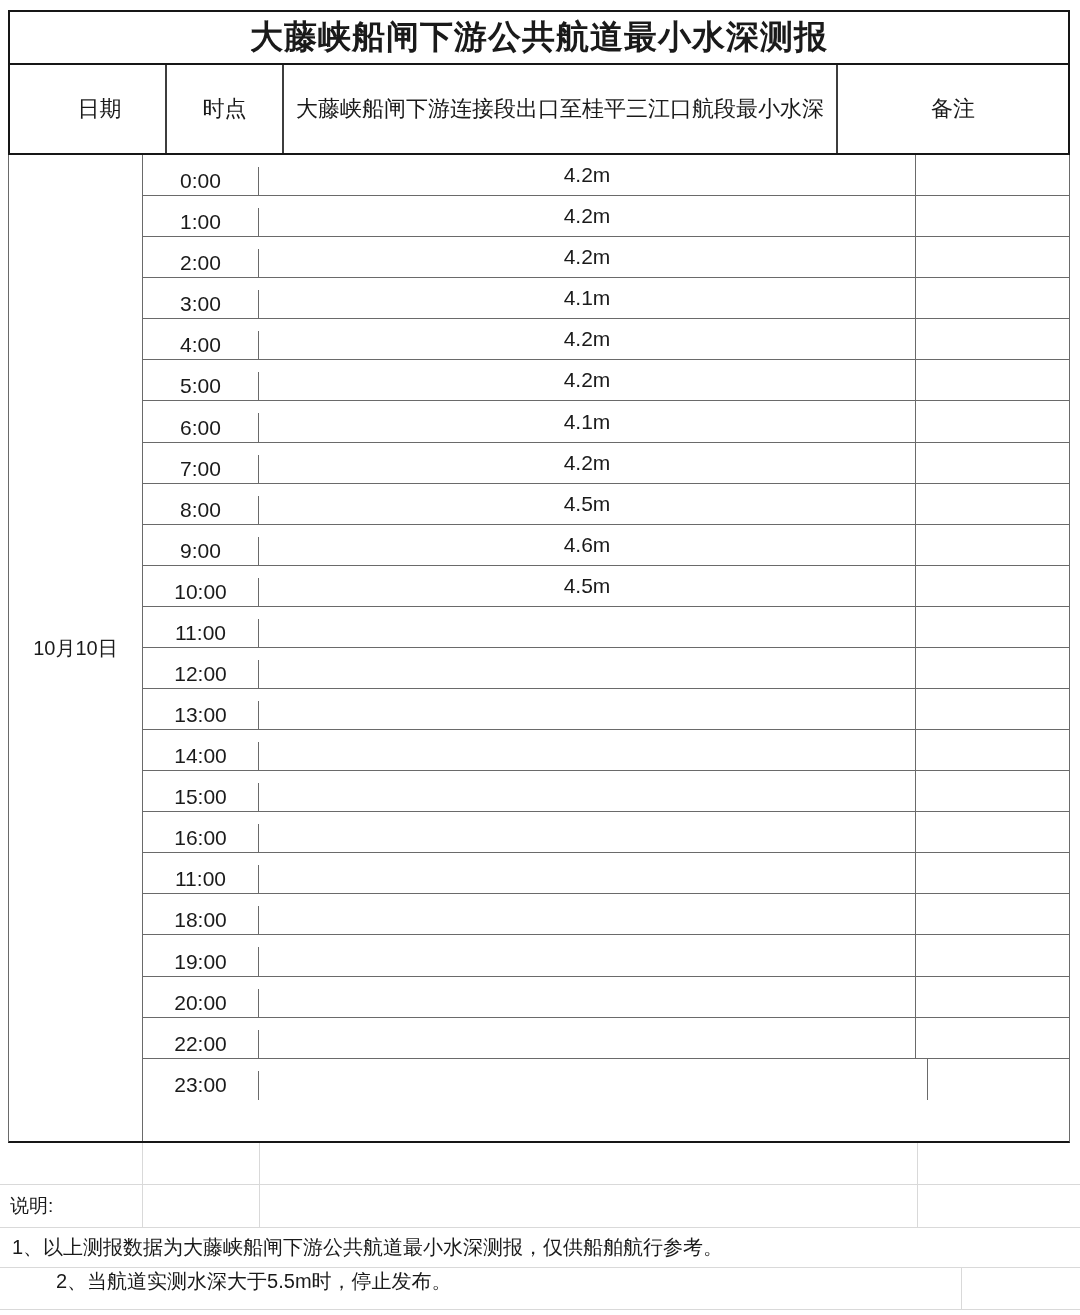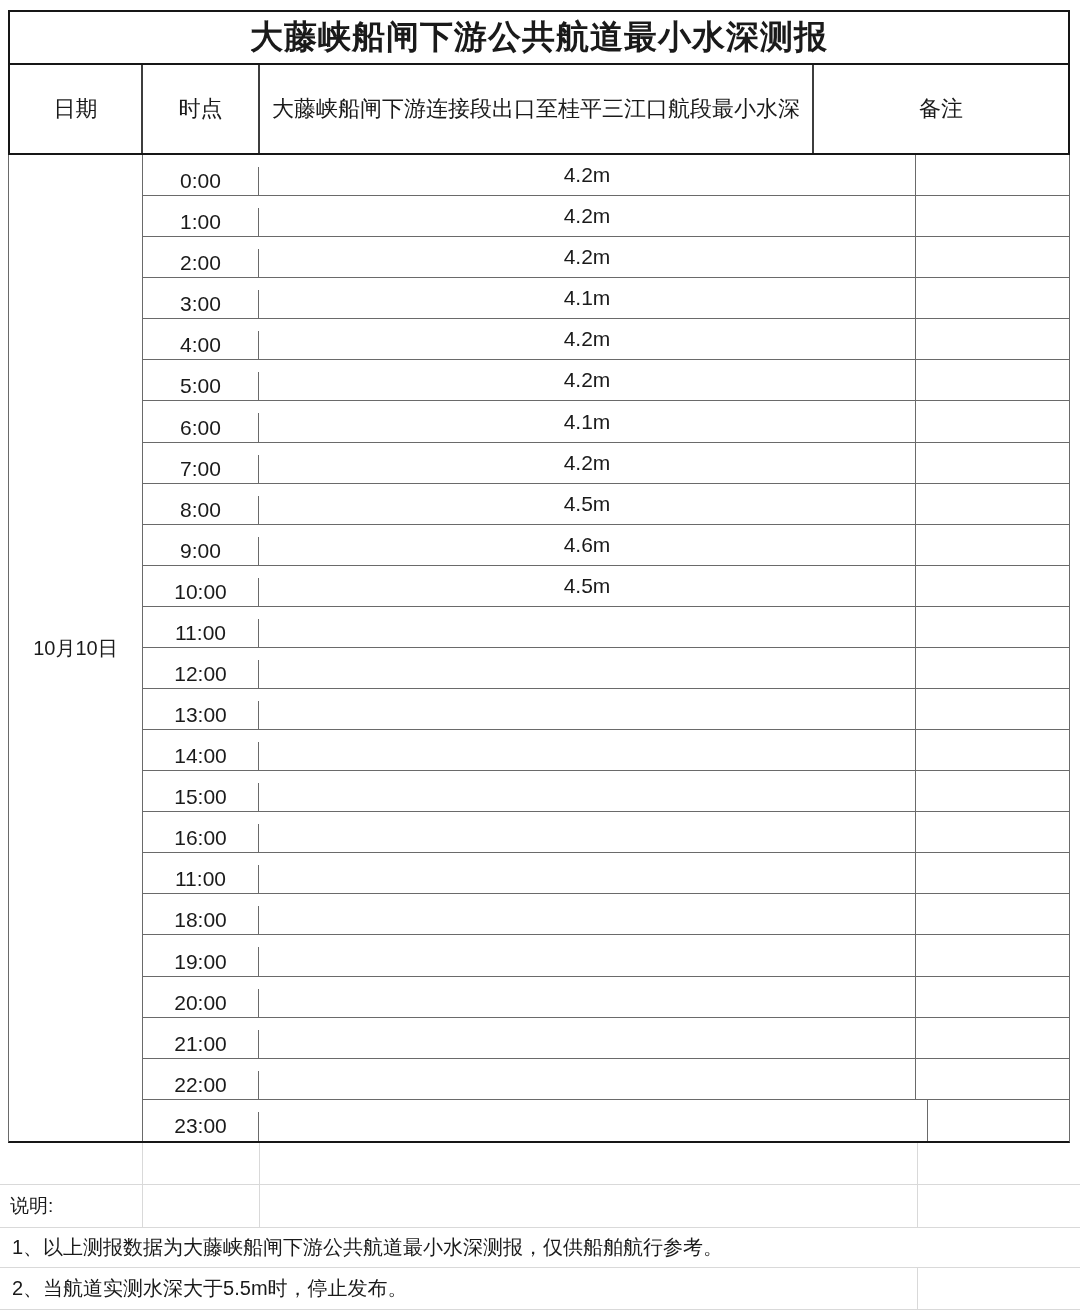--- a/index.html
+++ b/index.html
@@ -32,21 +32,21 @@
     border-left:2px solid var(--dark);
     border-right:2px solid var(--dark);
     border-bottom:2px solid var(--dark);
     font-size:22px;
   }
   .header-cell{
     display:flex;align-items:center;justify-content:center;
     border-right:2px solid var(--mid);
   }
   .header-cell:last-child{border-right:none;}
-  .hc-date{width:133px;}
+  .hc-date{width:133px;margin-left:24px;}
   .hc-time{width:117px;}
   .hc-depth{width:554px;}
   .hc-remark{flex:1;}
 
   .body{
     display:flex;height:988px;
     border-left:1px solid var(--grid);
     border-right:1px solid var(--grid);
     border-bottom:2px solid var(--dark);
   }
@@ -72,21 +72,21 @@
   .sub-row{display:flex;border-bottom:1px solid var(--light);}
   .sub-row .sc{height:100%;}
   .row-blank{height:42px;}
   .row-label{height:43px;}
   .row-note1{height:40px;}
   .row-note2{height:42px;}
   .sc-1{width:143px;border-right:1px solid var(--light);display:flex;align-items:center;}
   .sc-2{width:117px;border-right:1px solid var(--light);}
   .sc-3{width:658px;border-right:1px solid var(--light);}
   .sc-4{flex:1;}
-  .sc-note-main{width:918px;border-right:1px solid var(--light);display:flex;align-items:center;}
+  .sc-note-main{width:918px;border-right:1px solid var(--light);display:flex;margin-left:44px;}
   .sc-note-full{flex:1;display:flex;align-items:center;}
   .notes-label{font-size:19px;padding-left:10px;}
   .note-text{font-size:20px;padding-left:12px;white-space:nowrap;}
 </style>
 </head>
 <body>
 
 <div class="main-table">
 
   <div class="title-row">大藤峡船闸下游公共航道最小水深测报</div>
@@ -196,25 +196,20 @@
           <div class="cell depth"></div>
           <div class="cell remark"></div>
         </div>
         <div class="data-row">
           <div class="cell time">19:00</div>
           <div class="cell depth"></div>
           <div class="cell remark"></div>
         </div>
         <div class="data-row">
           <div class="cell time">20:00</div>
-          <div class="cell depth"></div>
-          <div class="cell remark"></div>
-        </div>
-        <div class="data-row">
-          <div class="cell time">21:00</div>
           <div class="cell depth"></div>
           <div class="cell remark"></div>
         </div>
         <div class="data-row">
           <div class="cell time">22:00</div>
           <div class="cell depth"></div>
           <div class="cell remark"></div>
         </div>
         <div class="data-row">
           <div class="cell time">23:00</div>

